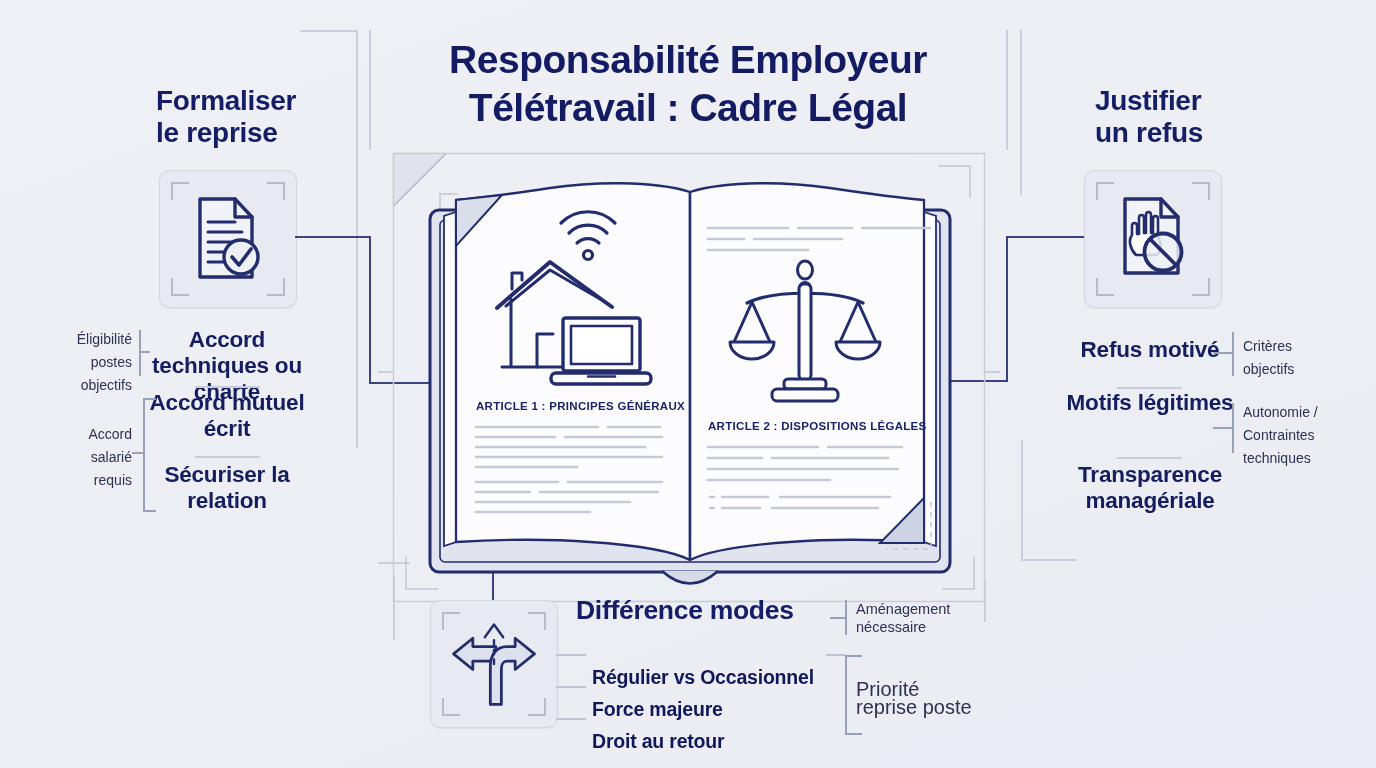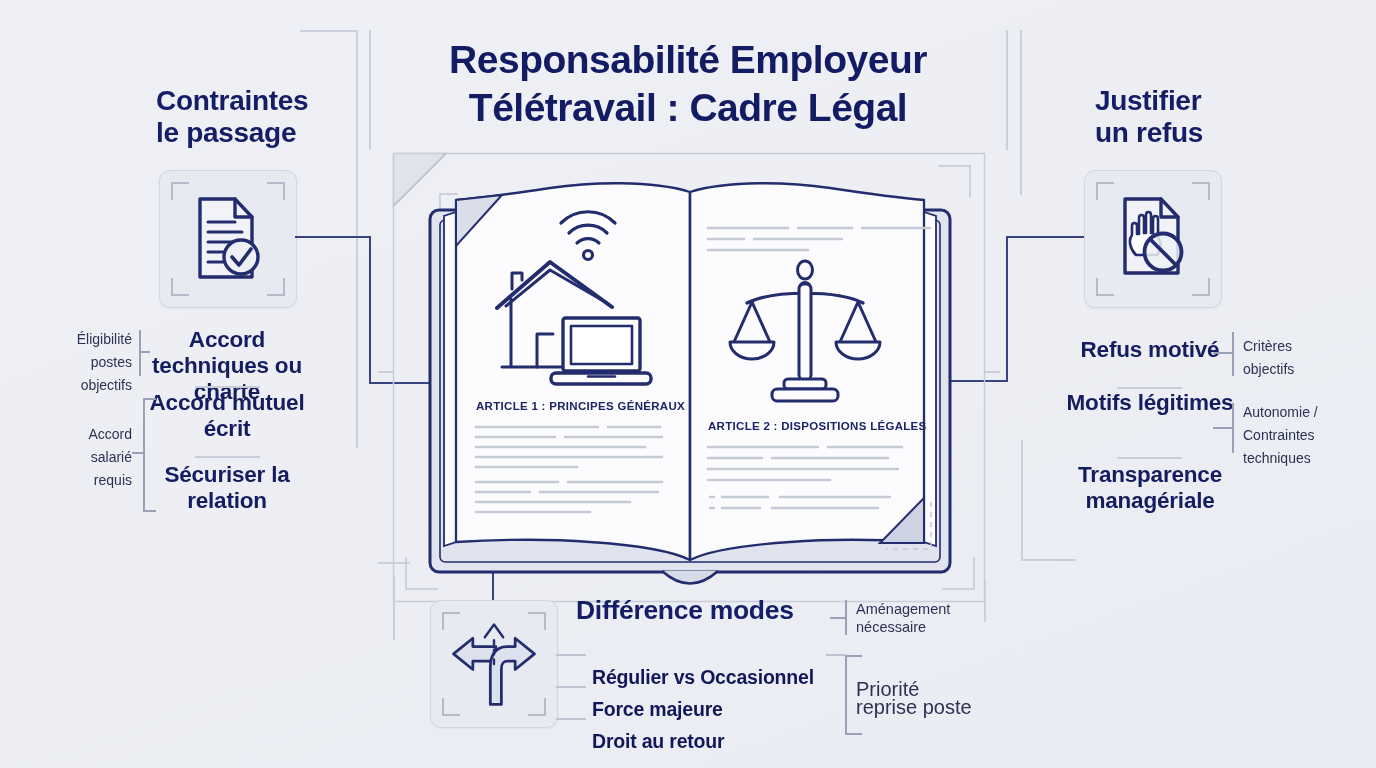--- a/index.html
+++ b/index.html
@@ -85,21 +85,21 @@
   <div class="gln" style="left:985px;top:371px;width:15px;height:1.5px"></div>
   <div class="gln" style="left:984px;top:580px;width:1.5px;height:42px"></div>
   <div class="gln" style="left:378px;top:562px;width:32px;height:1.5px"></div>
   <div class="gln" style="left:393px;top:575px;width:1.5px;height:65px"></div>
 
   <div class="title">
     <div>Responsabilité Employeur</div>
     <div>Télétravail : Cadre Légal</div>
   </div>
 
-  <div class="col-heading h-left">Contraintes le passage</div>
+  <div class="col-heading h-left">Formaliser le reprise</div>
 
   <div class="icon-card card-left">
     <span class="corner c-tl"></span>
     <span class="corner c-tr"></span>
     <span class="corner c-bl"></span>
     <span class="corner c-br"></span>
     <svg width="96" height="96" viewBox="0 0 96 96">
       <g fill="none" stroke="#232d6e" stroke-width="3.4" stroke-linejoin="round" stroke-linecap="round">
         <path d="M20,8 L55,8 L72,26 L72,86 L20,86 Z" fill="#f2f3f8"></path>
         <path d="M55,8 L55,26 L72,26"></path>

